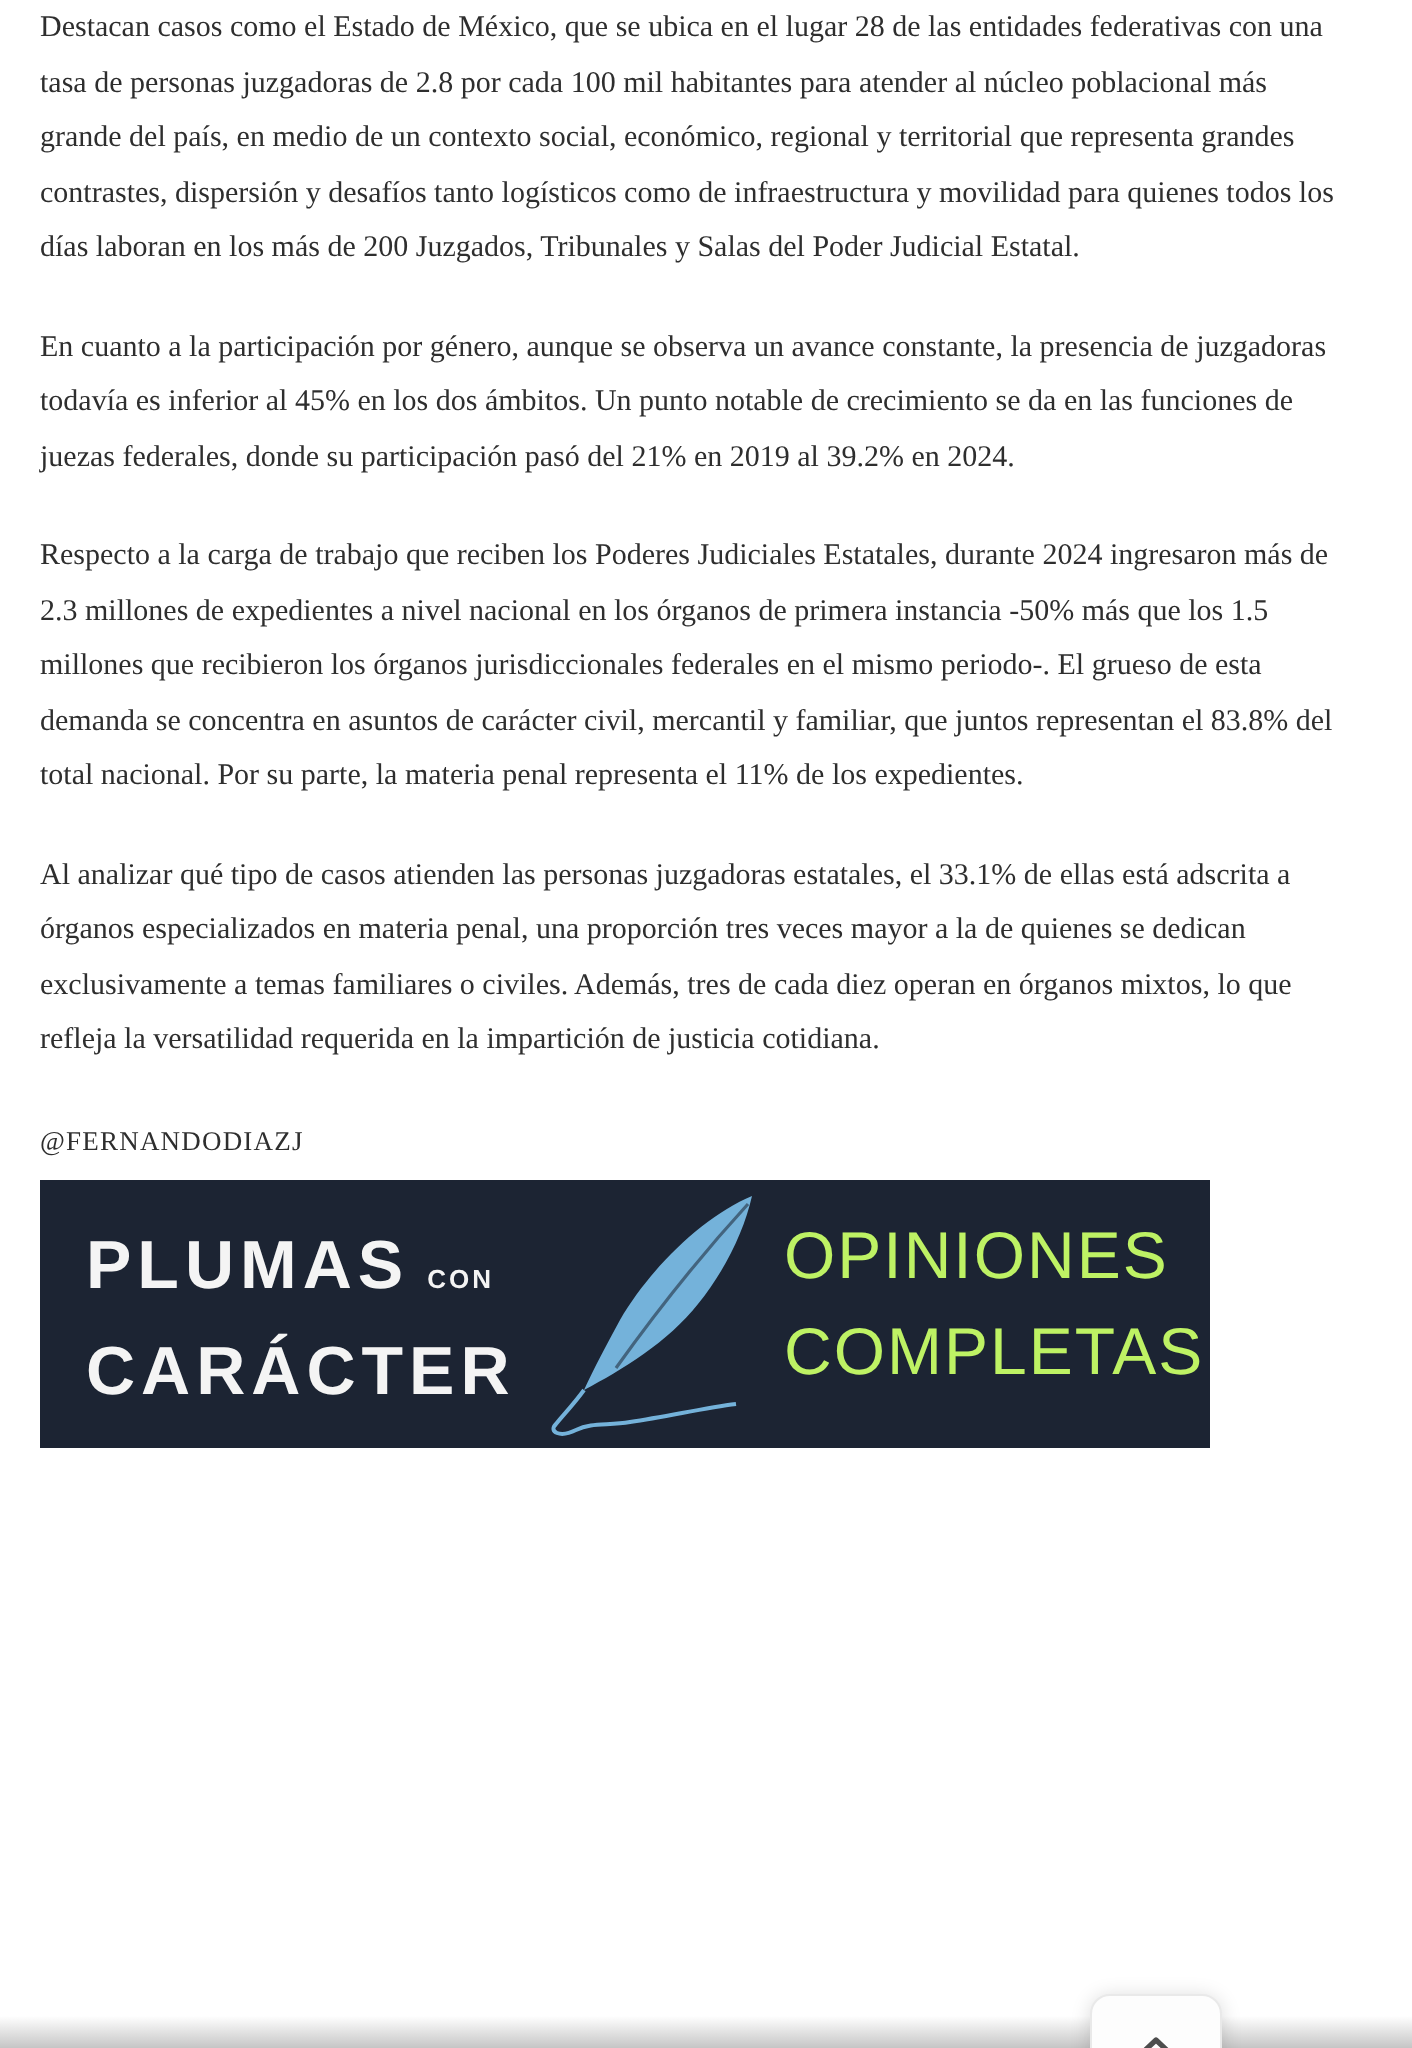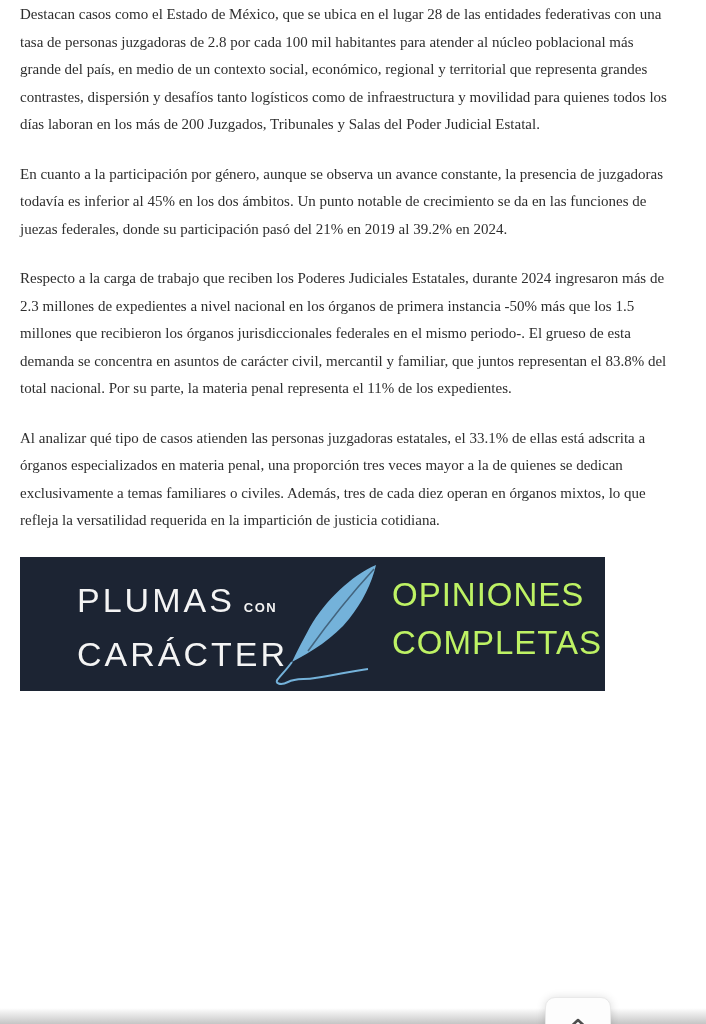--- a/index.html
+++ b/index.html
@@ -49,23 +49,22 @@
     font-family: "Liberation Sans", sans-serif;
     color: #f4f4f4;
     white-space: nowrap;
   }
   .banner-left .row {
     line-height: 46px;
     height: 46px;
   }
   .t-big {
     font-size: 34px;
-    font-weight: 400;
+    font-weight: 700;
     letter-spacing: 3px;
-    margin-left: 34px;
   }
   .t-con {
     font-size: 13px;
     font-weight: 700;
     letter-spacing: 1.5px;
     margin-left: 9px;
   }
   .feather-wrap {
     position: absolute;
     left: 250px;
@@ -114,20 +113,21 @@
   }
 </style>
 </head>
 <body>
 
 <div class="article">
   <p class="body-par">Destacan casos como el Estado de México, que se ubica en el lugar 28 de las entidades federativas con una tasa de personas juzgadoras de 2.8 por cada 100 mil habitantes para atender al núcleo poblacional más grande del país, en medio de un contexto social, económico, regional y territorial que representa grandes contrastes, dispersión y desafíos tanto logísticos como de infraestructura y movilidad para quienes todos los días laboran en los más de 200 Juzgados, Tribunales y Salas del Poder Judicial Estatal.</p>
   <p class="body-par">En cuanto a la participación por género, aunque se observa un avance constante, la presencia de juzgadoras todavía es inferior al 45% en los dos ámbitos. Un punto notable de crecimiento se da en las funciones de juezas federales, donde su participación pasó del 21% en 2019 al 39.2% en 2024.</p>
   <p class="body-par">Respecto a la carga de trabajo que reciben los Poderes Judiciales Estatales, durante 2024 ingresaron más de 2.3 millones de expedientes a nivel nacional en los órganos de primera instancia -50% más que los 1.5 millones que recibieron los órganos jurisdiccionales federales en el mismo periodo-. El grueso de esta demanda se concentra en asuntos de carácter civil, mercantil y familiar, que juntos representan el 83.8% del total nacional. Por su parte, la materia penal representa el 11% de los expedientes.</p>
   <p class="body-par">Al analizar qué tipo de casos atienden las personas juzgadoras estatales, el 33.1% de ellas está adscrita a órganos especializados en materia penal, una proporción tres veces mayor a la de quienes se dedican exclusivamente a temas familiares o civiles. Además, tres de cada diez operan en órganos mixtos, lo que refleja la versatilidad requerida en la impartición de justicia cotidiana.</p>
+  <p class="body-par caps handle">@FERNANDODIAZJ</p>
 </div>
 
 <a class="banner">
   <span class="banner-left">
     <span class="row">
       <span class="t-big">PLUMAS</span><span class="t-con">CON</span>
     </span><br>
     <span class="row">
       <span class="t-big">CARÁCTER</span>
     </span>

